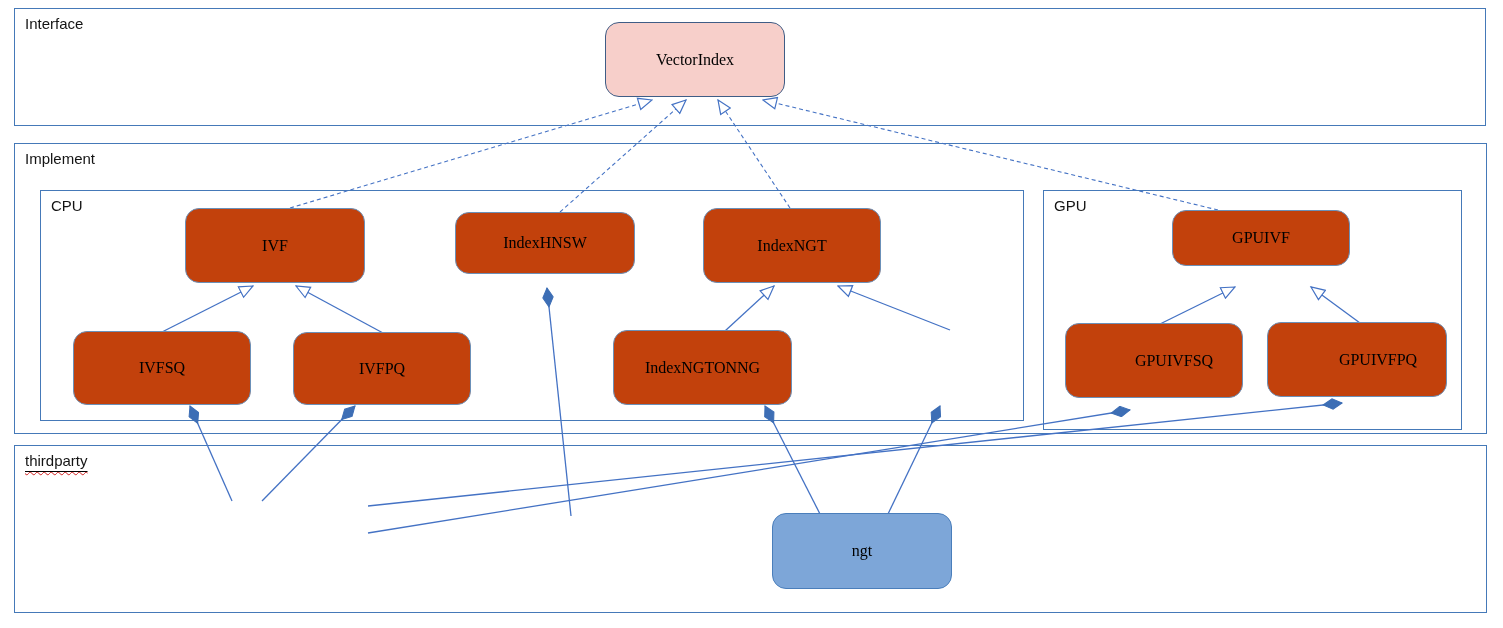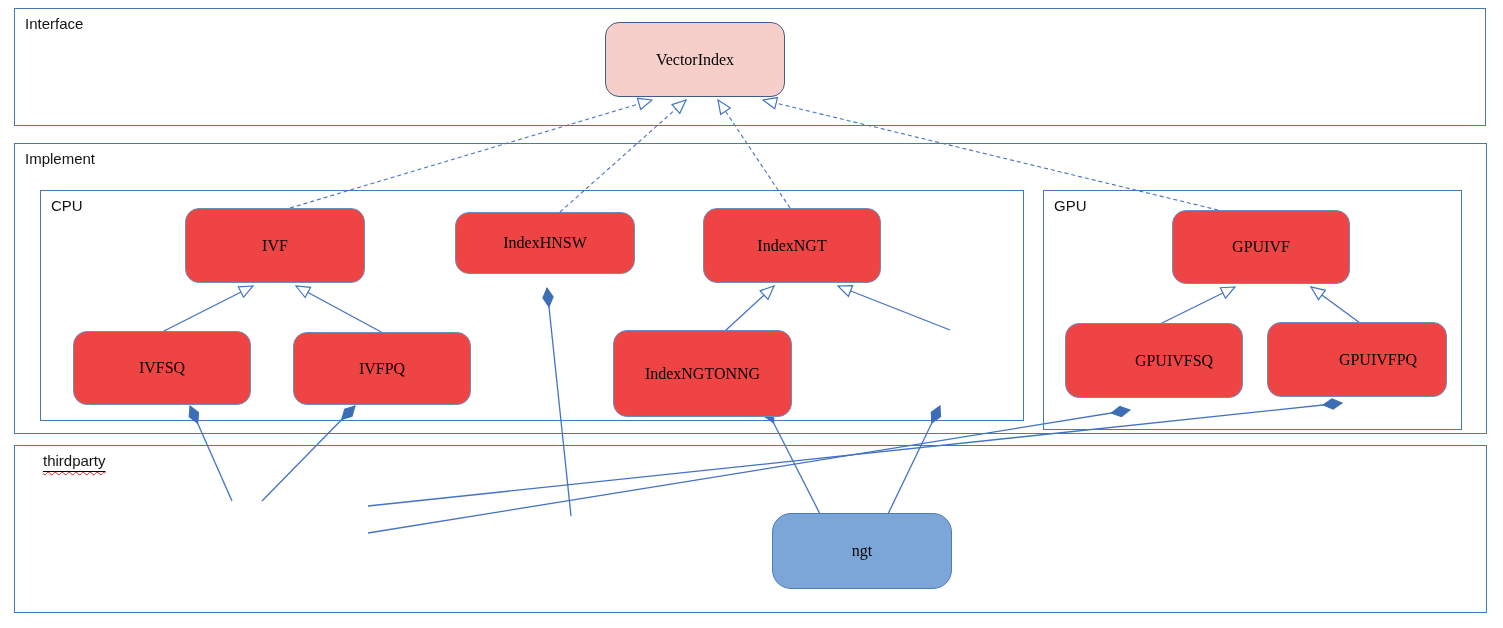--- a/index.html
+++ b/index.html
@@ -8,47 +8,47 @@
   
   .container{position:absolute;border:1.6px solid #4579b8;background:transparent;box-sizing:border-box;}
   .clabel{position:absolute;top:6px;left:10px;font-size:15px;color:#141414;
           font-family:"Liberation Sans",sans-serif;white-space:nowrap;}
   .c-interface{left:14px;top:8px;width:1472px;height:118px;}
   .c-implement{left:14px;top:143px;width:1473px;height:291px;}
   .c-cpu{left:40px;top:190px;width:984px;height:231px;}
   .c-gpu{left:1043px;top:190px;width:419px;height:240px;}
   .c-thirdparty{left:14px;top:445px;width:1473px;height:168px;}
   
-  .squiggle{text-decoration:underline wavy #d02020;text-decoration-thickness:1px;text-underline-offset:5px;margin-left:18px;}
+  .squiggle{text-decoration:underline wavy #d02020;text-decoration-thickness:1px;text-underline-offset:5px;}
   .squiggle .plain-underline{text-decoration:underline solid #000;text-decoration-thickness:1px;}
   
   .edges{position:absolute;left:0;top:0;width:1503px;height:628px;}
   .edge{stroke:#4472c4;stroke-width:1.3;fill:none;}
   .edge.dashed{stroke-dasharray:4 3;stroke-width:1.1;}
   
   .node{position:absolute;display:flex;align-items:center;justify-content:center;
         border-radius:14px;box-sizing:border-box;
         font-family:"Liberation Serif",serif;font-size:16px;color:#000;}
   .n-pink{background:#f7cfca;border:1.5px solid #3f5d86;}
-  .n-green{background:#ef4444;border:1.5px solid #6b90b8;}
+  .n-green{background:#c2410c;border:1.5px solid #6b90b8;}
   .n-blue{background:#7da6d8;border:1.5px solid #4a7ebb;}
   .node-vectorindex{left:605px;top:22px;width:180px;height:75px;}
   .node-ivf{left:185px;top:208px;width:180px;height:75px;}
   .node-indexhnsw{left:455px;top:212px;width:180px;height:62px;}
   .node-indexngt{left:703px;top:208px;width:178px;height:75px;}
   .node-ivfsq{left:73px;top:331px;width:178px;height:74px;}
   .node-ivfpq{left:293px;top:332px;width:178px;height:73px;}
-  .node-indexngtonng{left:613px;top:330px;width:179px;height:87px;}
+  .node-indexngtonng{left:613px;top:330px;width:179px;height:75px;}
   .node-indexngtanng{left:828px;top:330px;width:177px;height:75px;}
-  .node-gpuivf{left:1172px;top:210px;width:178px;height:74px;}
+  .node-gpuivf{left:1172px;top:210px;width:178px;height:56px;}
   .node-gpuivfsq{left:1065px;top:323px;width:178px;height:75px;padding-left:40px;}
   .node-gpuivfpq{left:1267px;top:322px;width:180px;height:75px;padding-left:42px;}
   .node-faiss{left:188px;top:500px;width:180px;height:77px;}
   .node-hnswlib{left:486px;top:515px;width:178px;height:77px;}
-  .node-ngt{left:772px;top:513px;width:180px;height:76px;border-radius:19px;}
+  .node-ngt{left:772px;top:513px;width:180px;height:76px;}
 </style>
 </head>
 <body>
 
 <div class="canvas">
 
   <div class="container c-interface">
     <span class="clabel">Interface</span>
   </div>
 

